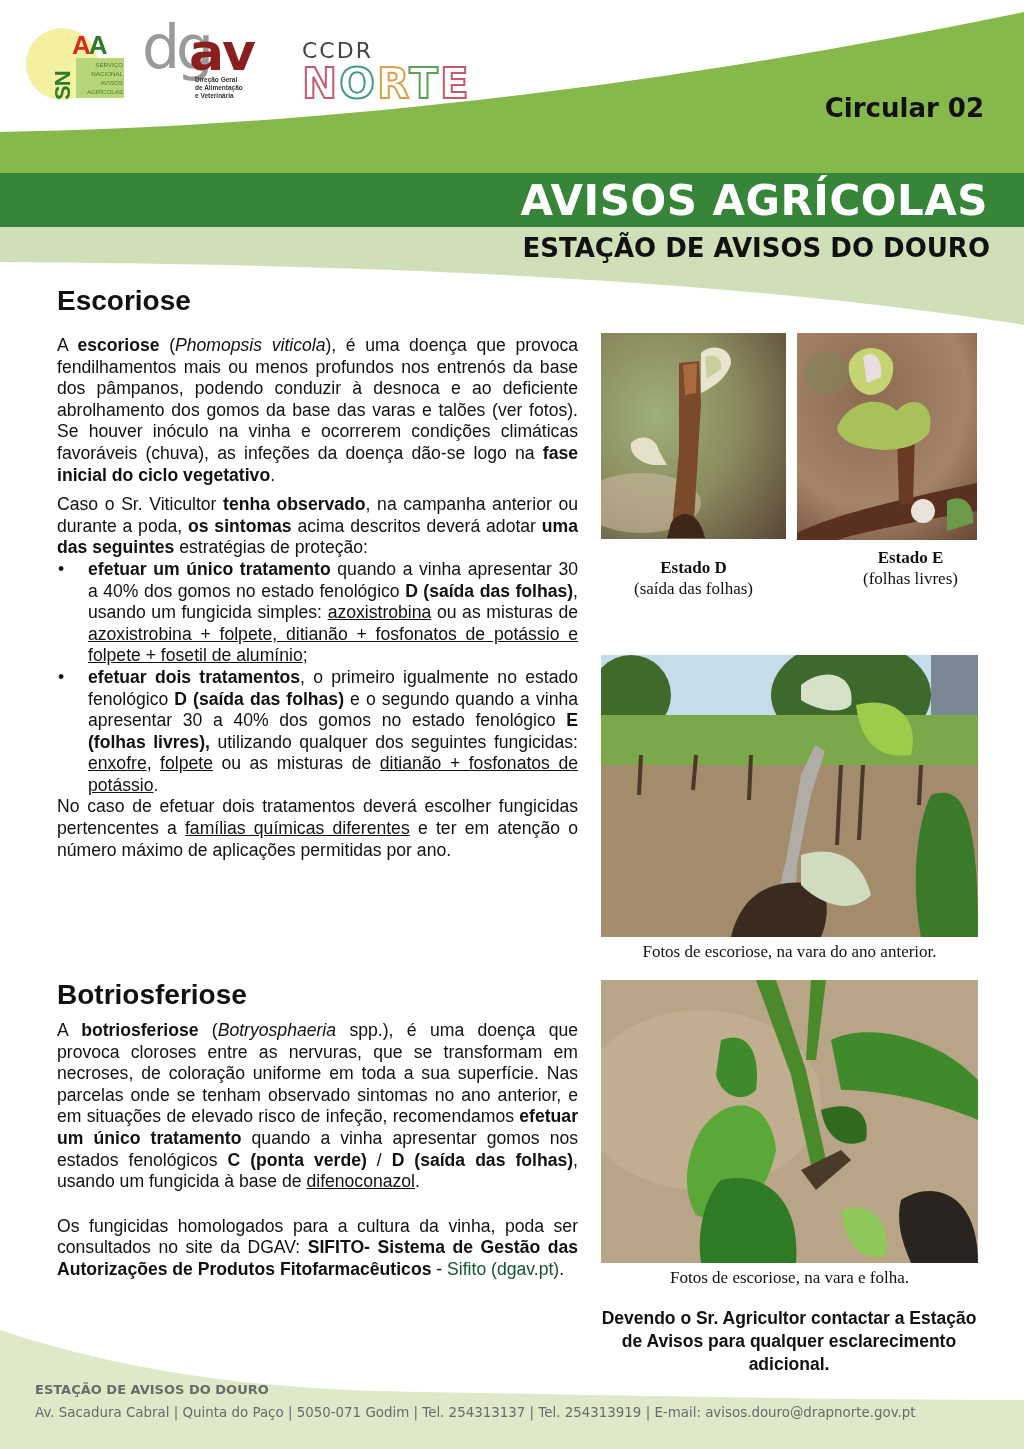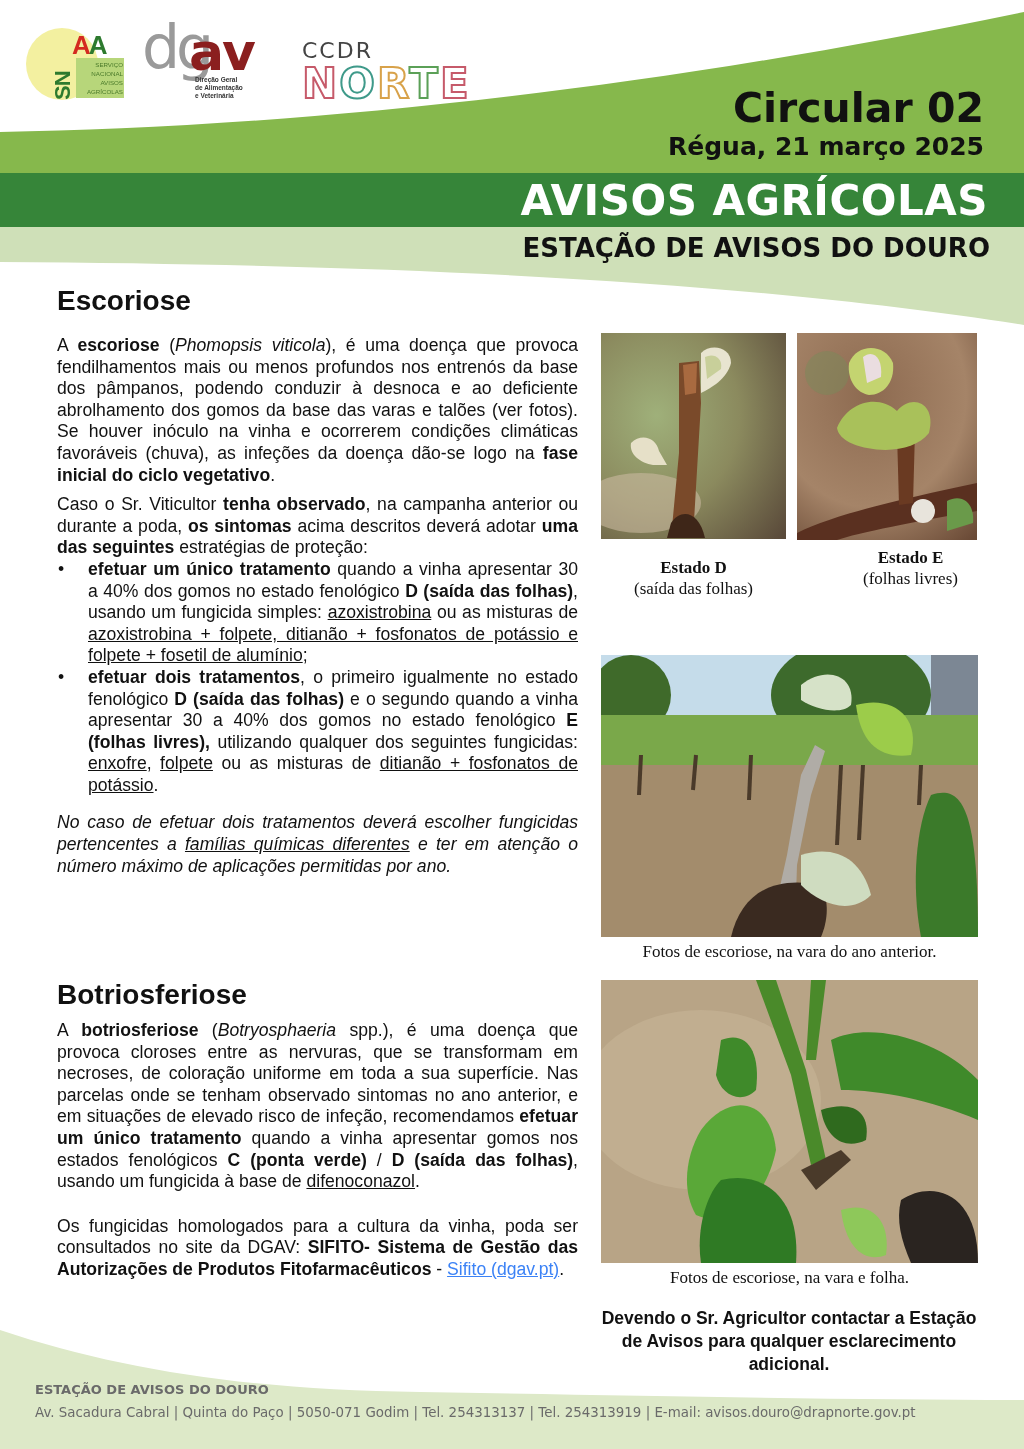--- a/index.html
+++ b/index.html
@@ -24,31 +24,31 @@
   .ccdr { position: absolute; left: 240px; top: 18px; margin-left: 40px; }
   .ccdr-top { font-size: 22px; color: #444; letter-spacing: 2px; font-family: "DejaVu Sans", sans-serif; }
   .ccdr-norte { font-size: 42px; font-weight: bold; letter-spacing: 2px; line-height: 42px; font-family: "DejaVu Sans", sans-serif;
     color: transparent; -webkit-text-stroke: 2px #c65a6a; }
   .ccdr-norte span:nth-child(2) { -webkit-text-stroke-color: #3f9a8a; }
   .ccdr-norte span:nth-child(3) { -webkit-text-stroke-color: #d8a24a; }
   .ccdr-norte span:nth-child(4) { -webkit-text-stroke-color: #5ba057; }
   .ccdr-norte span:nth-child(5) { -webkit-text-stroke-color: #c65a6a; }
 
   .circ { position: absolute; right: 40px; top: 86px; text-align: right; font-family: "DejaVu Sans", sans-serif; font-weight: bold; color: #111; }
-  .circ-num { font-size: 41px; line-height: 44px; }
+  .circ-num { font-size: 26px; line-height: 44px; }
   .circ-date { font-size: 25px; line-height: 34px; }
   .band-title { position: absolute; right: 36px; top: 173px; font-family: "DejaVu Sans", sans-serif; font-weight: bold; color: #fff; font-size: 42px; line-height: 56px; letter-spacing: 0.5px; }
   .band-sub { position: absolute; right: 34px; top: 228px; font-family: "DejaVu Sans", sans-serif; font-weight: bold; color: #111; font-size: 26px; line-height: 40px; }
 
   
   .left { position: absolute; left: 57px; width: 521px; font-size: 17.6px; line-height: 21.6px; color: #111; }
   .left p { text-align: justify; }
   .h-sec { font-size: 28px; font-weight: bold; line-height: 34px; }
   .u { text-decoration: underline; }
-  .link { color: #3b82f6; text-decoration: underline; }
+  .link { color: #14532d; }
   .bul { position: relative; padding-left: 31px; text-align: justify; }
   .bul .dot { position: absolute; left: 1px; top: 0; }
 
   
   .photo { position: absolute; overflow: hidden; }
   .cap { position: absolute; font-family: "Liberation Serif", serif; font-size: 17px; line-height: 21px; text-align: center; color: #111; }
   .cap b { font-weight: bold; }
   .contact { position: absolute; left: 600px; top: 1307px; width: 378px; text-align: center; font-weight: bold; font-size: 17.5px; line-height: 23px; }
 
   
@@ -93,38 +93,37 @@
   <div class="ccdr">
     <div class="ccdr-top">CCDR</div>
     <div class="ccdr-norte">
       <span>N</span><span>O</span><span>R</span><span>T</span><span>E</span>
     </div>
   </div>
 </div>
 
 <div class="circ">
   <div class="circ-num">Circular 02</div>
-  <div class="circ-date">Régua, 21 março 2025</div>
 </div>
 <div class="band-title">AVISOS AGRÍCOLAS</div>
 <div class="band-sub">ESTAÇÃO DE AVISOS DO DOURO</div>
 
 <div class="left" style="top:284px;">
   <h2 class="h-sec">Escoriose</h2>
 
   <p style="margin-top:17px;"><span>A </span><b>escoriose</b><span> (</span><i>Phomopsis viticola</i><span>), é uma doença que provoca fendilhamentos mais ou menos profundos nos entrenós da base dos pâmpanos, podendo conduzir à desnoca e ao deficiente abrolhamento dos gomos da base das varas e talões (ver fotos). Se houver inóculo na vinha e ocorrerem condições climáticas favoráveis (chuva), as infeções da doença dão-se logo na </span><b>fase inicial do ciclo vegetativo</b><span>.</span></p>
 
   <p style="margin-top:8px;"><span>Caso o Sr. Viticultor </span><b>tenha observado</b><span>, na campanha anterior ou durante a poda, </span><b>os sintomas</b><span> acima descritos deverá adotar </span><b>uma das seguintes</b><span> estratégias de proteção:</span></p>
 
   <div class="bul"><span class="dot">•</span><b>efetuar um único tratamento</b><span> quando a vinha apresentar 30 a 40% dos gomos no estado fenológico </span><b>D (saída das folhas)</b><span>, usando um fungicida simples: </span><span class="u">azoxistrobina</span><span> ou as misturas de </span><span class="u">azoxistrobina + folpete, ditianão + fosfonatos de potássio e folpete + fosetil de alumínio</span><span>;</span></div>
 
 
   <div class="bul"><span class="dot">•</span><b>efetuar dois tratamentos</b><span>, o primeiro igualmente no estado fenológico </span><b>D (saída das folhas)</b><span> e o segundo quando a vinha apresentar 30 a 40% dos gomos no estado fenológico </span><b>E (folhas livres),</b><span> utilizando qualquer dos seguintes fungicidas: </span><span class="u">enxofre</span><span>, </span><span class="u">folpete</span><span> ou as misturas de </span><span class="u">ditianão + fosfonatos de potássio</span><span>.</span></div>
 
-  <p style="margin-top:16px;font-style:italic;"><span>No caso de efetuar dois tratamentos deverá escolher fungicidas pertencentes a </span><span class="u">famílias químicas diferentes</span><span> e ter em atenção o número máximo de aplicações permitidas por ano.</span></p>
+  <p style="margin-top:0;"><span>No caso de efetuar dois tratamentos deverá escolher fungicidas pertencentes a </span><span class="u">famílias químicas diferentes</span><span> e ter em atenção o número máximo de aplicações permitidas por ano.</span></p>
 </div>
 
 <div class="left" style="top:946px;margin-top:32px;">
   <h2 class="h-sec">Botriosferiose</h2>
 
   <p style="margin-top:8px;"><span>A </span><b>botriosferiose</b><span> (</span><i>Botryosphaeria</i><span> spp.), é uma doença que provoca cloroses entre as nervuras, que se transformam em necroses, de coloração uniforme em toda a sua superfície. Nas parcelas onde se tenham observado sintomas no ano anterior, e em situações de elevado risco de infeção, recomendamos </span><b>efetuar um único tratamento</b><span> quando a vinha apresentar gomos nos estados fenológicos </span><b>C (ponta verde)</b><span> / </span><b>D (saída das folhas)</b><span>, usando um fungicida à base de </span><span class="u">difenoconazol</span><span>.</span></p>
 
   <p style="margin-top:23px;"><span>Os fungicidas homologados para a cultura da vinha, poda ser consultados no site da DGAV: </span><b>SIFITO- Sistema de Gestão das Autorizações de Produtos Fitofarmacêuticos</b><span> - </span><a class="link">Sifito (dgav.pt)</a><span>.</span></p>
 </div>
 

